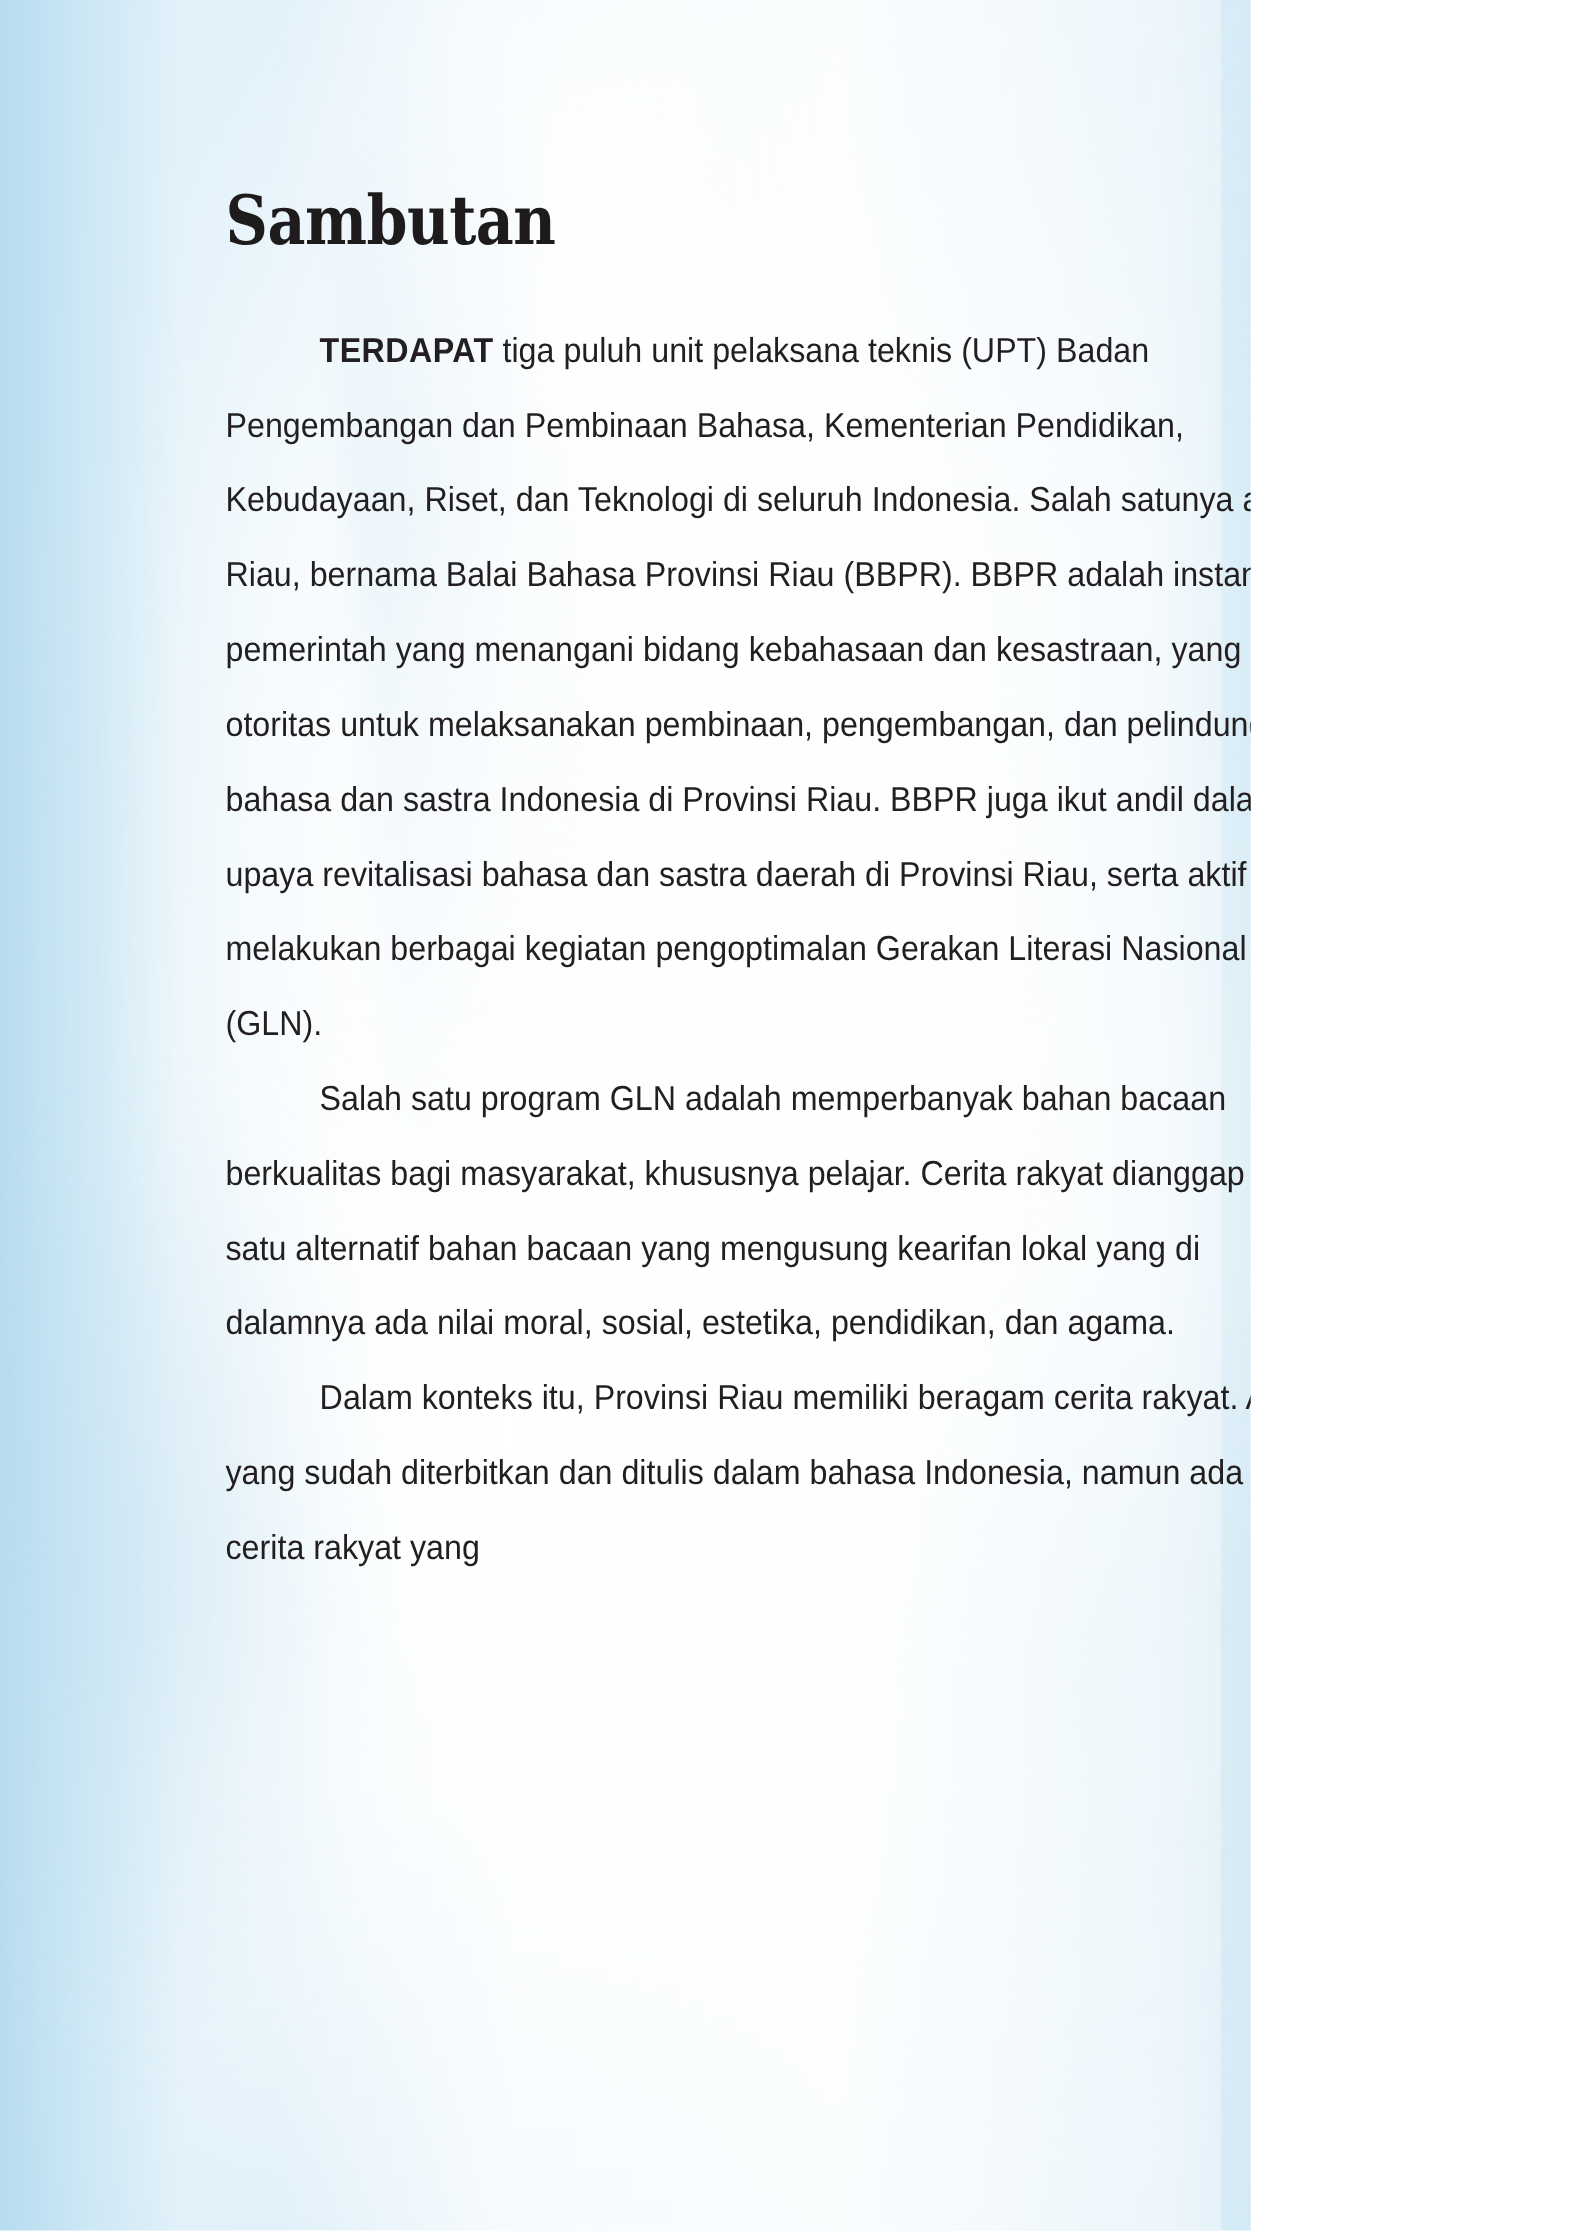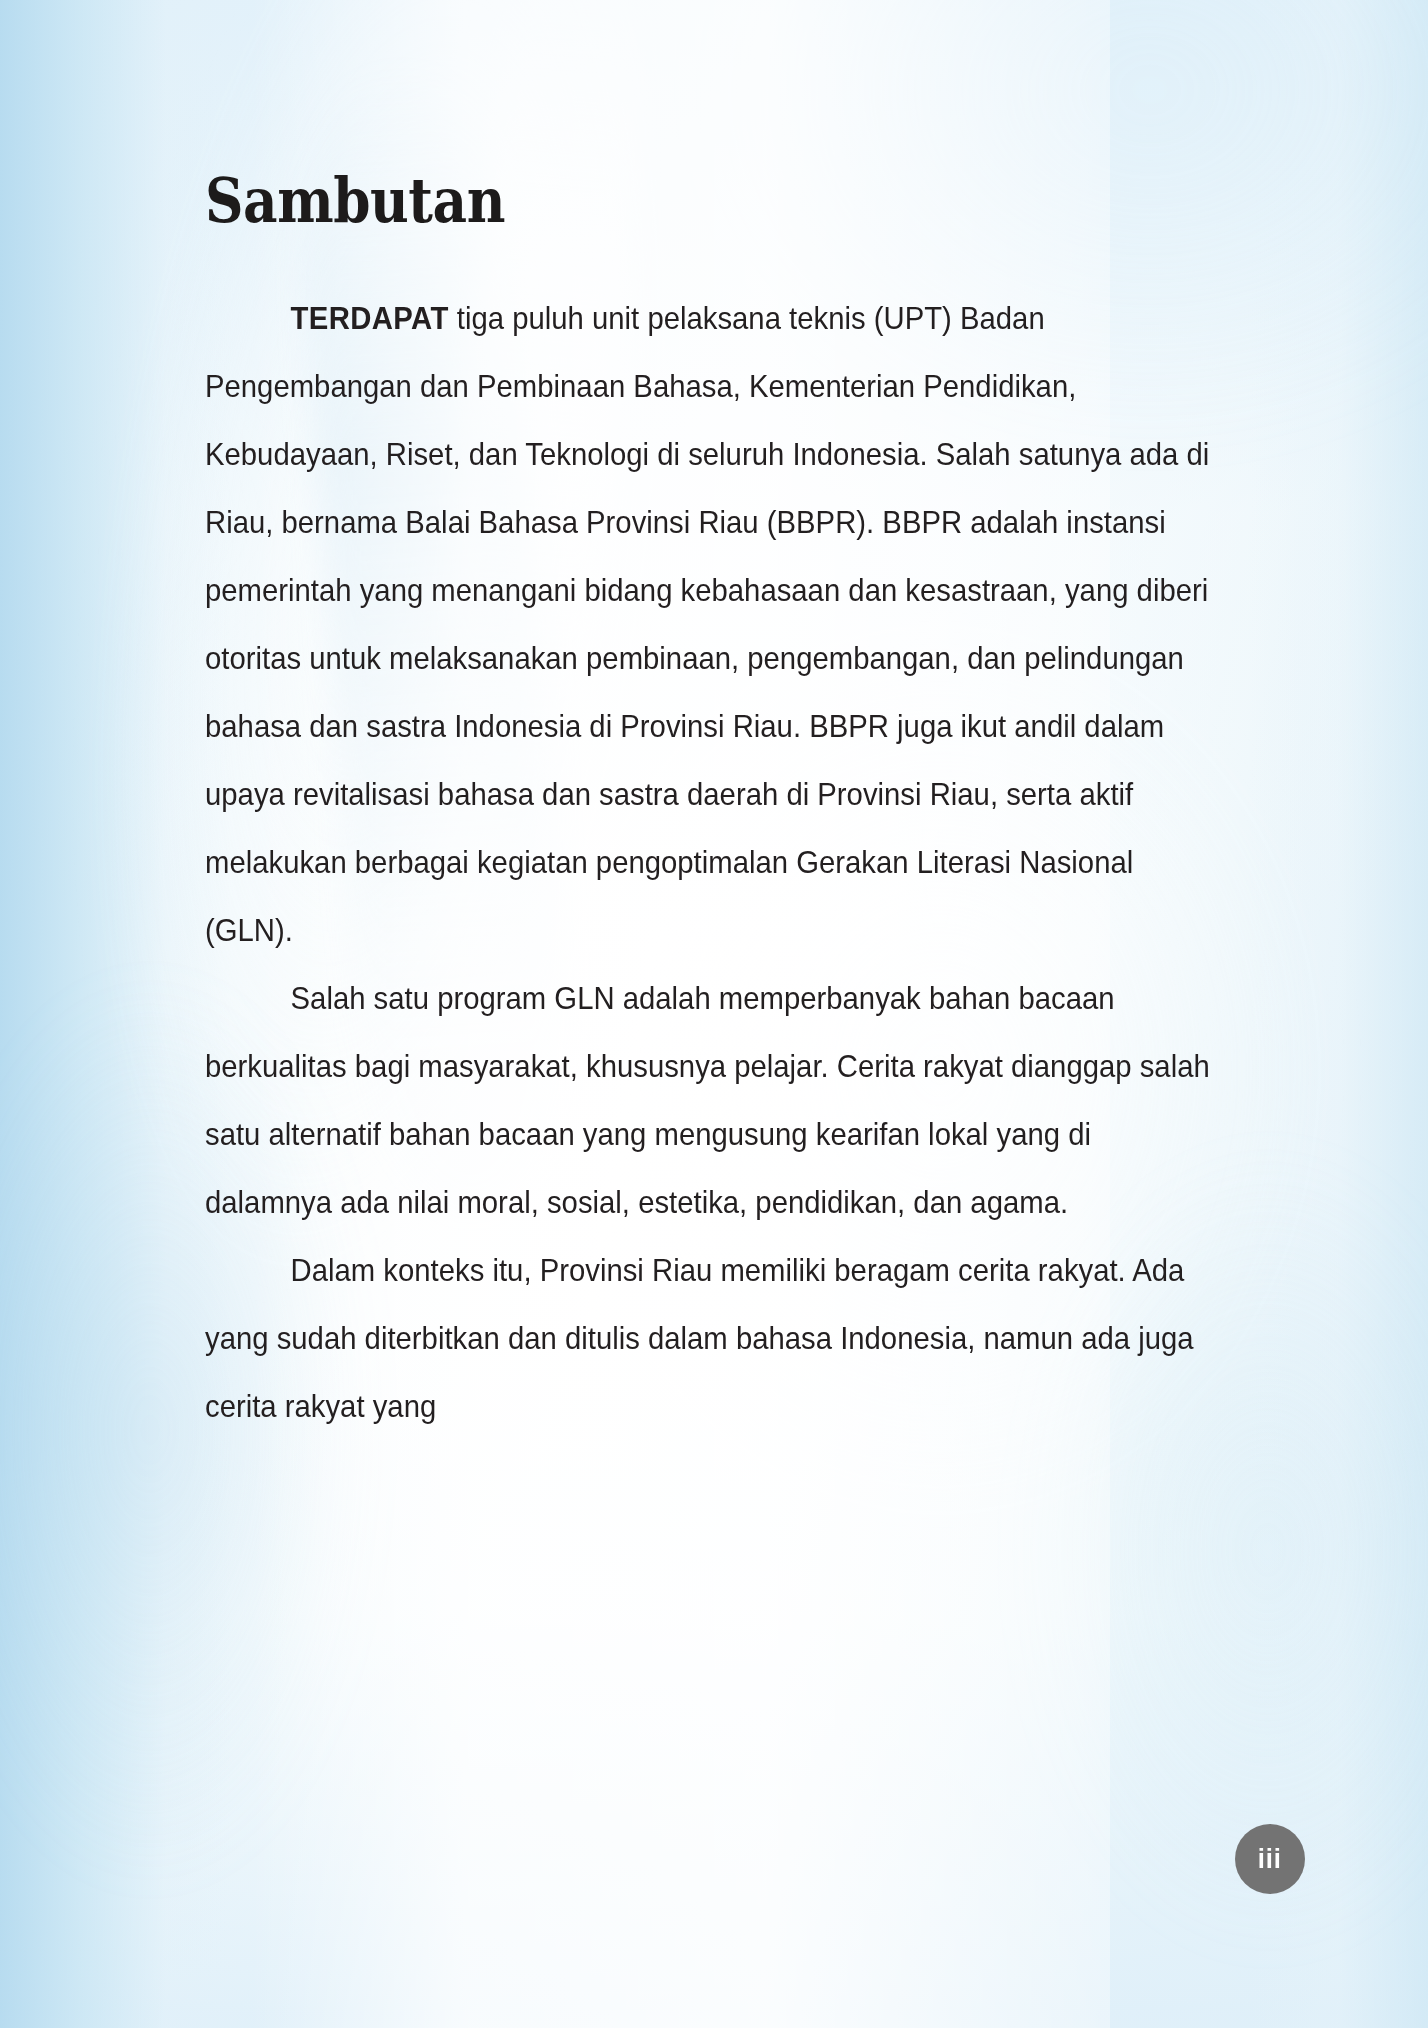--- a/index.html
+++ b/index.html
@@ -8,21 +8,21 @@
   }
   body {
     width: 1428px;
     height: 2028px;
     overflow: hidden;
     font-family: "Liberation Sans", sans-serif;
   }
 
   .page {
     position: relative;
-    width: 1428px;
+    width: 1137px;
     height: 2028px;
     overflow: hidden;
     background: #ffffff;
   }
 
   
   .bg-base {
     position: absolute;
     inset: 0;
     background:

